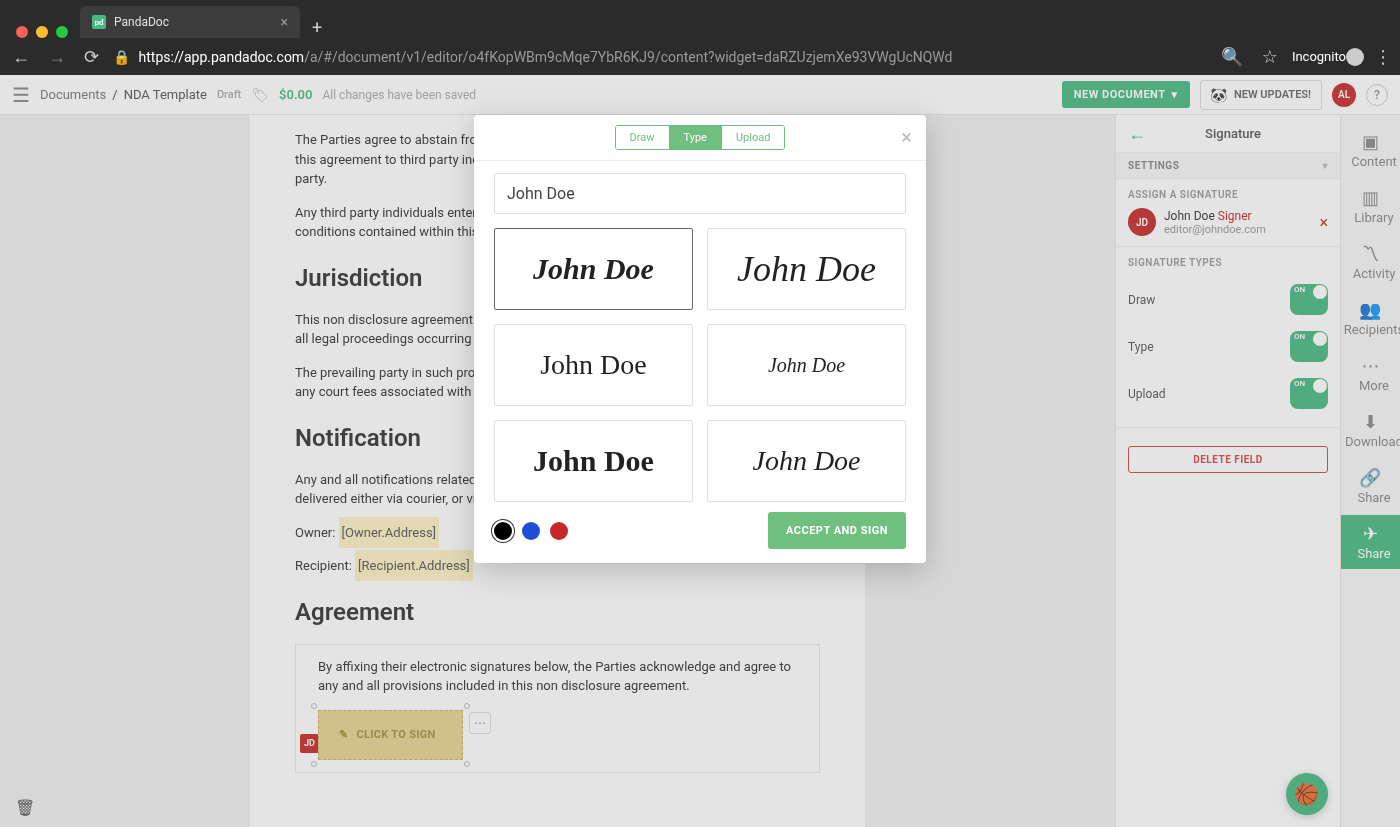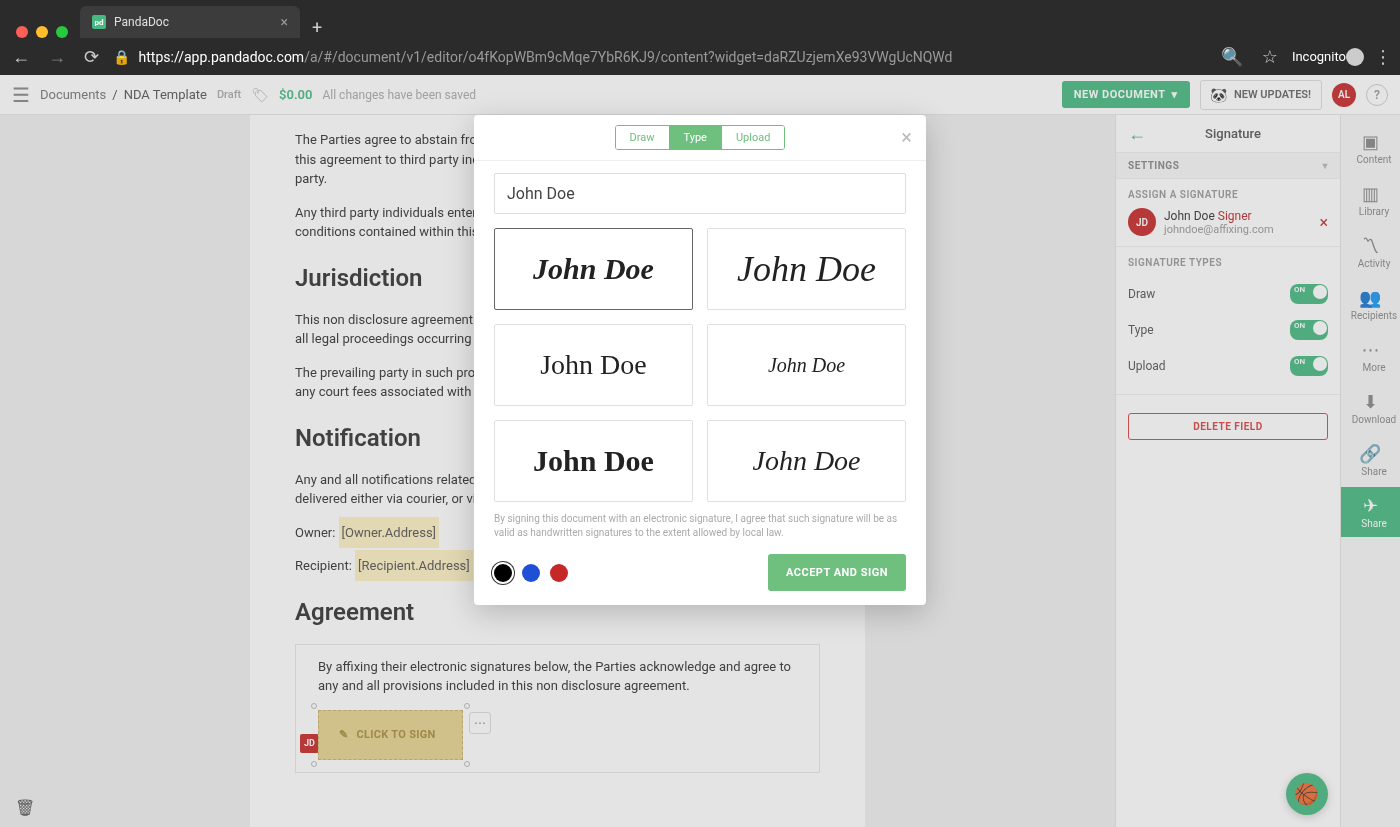--- a/index.html
+++ b/index.html
@@ -75,30 +75,30 @@
     .panel-label { font-size: 10px; font-weight: 600; color: #999; letter-spacing: 0.5px; margin-bottom: 8px; }
     .recipient-row { display: flex; align-items: center; gap: 8px; }
     .recipient-avatar { width: 28px; height: 28px; background: #c62828; color: #fff; border-radius: 50%; display: flex; align-items: center; justify-content: center; font-size: 10px; font-weight: 600; }
     .recipient-info { flex: 1; }
     .recipient-name { font-size: 12px; color: #333; }
     .recipient-role { color: #c62828; font-size: 12px; }
     .recipient-email { font-size: 11px; color: #999; }
     .recipient-remove { color: #c62828; font-size: 16px; cursor: pointer; }
     .sig-type-row { display: flex; align-items: center; justify-content: space-between; padding: 8px 0; }
     .sig-type-label { font-size: 12px; color: #555; }
-    .toggle { width: 38px; height: 20px; background: #47b881; border-radius: 8px; position: relative; cursor: pointer; }
+    .toggle { width: 38px; height: 31px; background: #47b881; border-radius: 8px; position: relative; cursor: pointer; }
     .toggle-label { position: absolute; left: 4px; top: 1px; font-size: 8px; color: #fff; font-weight: 600; }
     .toggle-knob { position: absolute; right: 1px; top: 1px; width: 14px; height: 14px; background: #fff; border-radius: 50%; }
     .delete-field-btn { width: 100%; border: 1px solid #d44; background: #fff; color: #d44; padding: 7px; font-size: 10px; font-weight: 700; letter-spacing: 0.5px; border-radius: 3px; cursor: pointer; margin-top: 8px; }
 
     
     .icon-rail { width: 60px; background: #f7f7f7; border-left: 1px solid #e5e5e5; display: flex; flex-direction: column; align-items: center; padding: 8px 0; gap: 2px; }
     .rail-item { display: flex; flex-direction: column; align-items: center; gap: 2px; padding: 8px 4px; cursor: pointer; width: 100%; color: #888; }
     .rail-icon { font-size: 18px; color: #888; }
-    .rail-label { font-size: 10px; color: #888; padding-left: 7px; }
+    .rail-label { font-size: 13px; color: #888; padding-left: 7px; }
     .rail-item.send { background: #47b881; color: #fff; border-radius: 0; }
     .rail-item.send .rail-icon, .rail-item.send .rail-label { color: #fff; }
 
     
     .overlay { position: absolute; top: 75px; left: 0; right: 0; bottom: 0; background: rgba(120,120,120,0.2); pointer-events: none; }
     .modal { position: absolute; top: 115px; left: 474px; width: 452px; background: #fff; border-radius: 4px; box-shadow: 0 8px 30px rgba(0,0,0,0.2); z-index: 100; }
     .modal-tabs { display: flex; justify-content: center; padding: 10px 0; border-bottom: 1px solid #eee; position: relative; }
     .tab-group { display: flex; border: 1px solid #6fbf7f; border-radius: 3px; overflow: hidden; }
     .tab-item { padding: 5px 14px; font-size: 11px; color: #6fbf7f; background: #fff; cursor: pointer; border: none; }
     .tab-item.active { background: #6fbf7f; color: #fff; }
@@ -229,21 +229,21 @@
     <div class="panel-section-header">
       <span>SETTINGS</span>
       <span style="color:#bbb">▾</span>
     </div>
     <div class="panel-block">
       <div class="panel-label">ASSIGN A SIGNATURE</div>
       <div class="recipient-row">
         <div class="recipient-avatar">JD</div>
         <div class="recipient-info">
           <div><span class="recipient-name">John Doe</span> <span class="recipient-role">Signer</span></div>
-          <div class="recipient-email">johndoe@affixing.com</div>
+          <div class="recipient-email">editor@johndoe.com</div>
         </div>
         <span class="recipient-remove">×</span>
       </div>
     </div>
     <div class="panel-block">
       <div class="panel-label">SIGNATURE TYPES</div>
       <div class="sig-type-row">
         <span class="sig-type-label">Draw</span>
         <div class="toggle">
             <span class="toggle-label">ON</span>
@@ -334,21 +334,20 @@
       <div class="sig-option">
           <span class="sig-text f4">John Doe</span>
         </div>
       <div class="sig-option">
           <span class="sig-text f5">John Doe</span>
         </div>
       <div class="sig-option">
           <span class="sig-text f6">John Doe</span>
         </div>
     </div>
-    <div class="disclaimer">By signing this document with an electronic signature, I agree that such signature will be as valid as handwritten signatures to the extent allowed by local law.</div>
     <div class="modal-footer">
       <div class="color-picks">
         <div class="color-swatch selected" style="background:#000000"></div>
         <div class="color-swatch" style="background:#1f4fd6"></div>
         <div class="color-swatch" style="background:#c62828"></div>
       </div>
       <button class="accept-btn">ACCEPT AND SIGN</button>
     </div>
   </div>
 </div>

